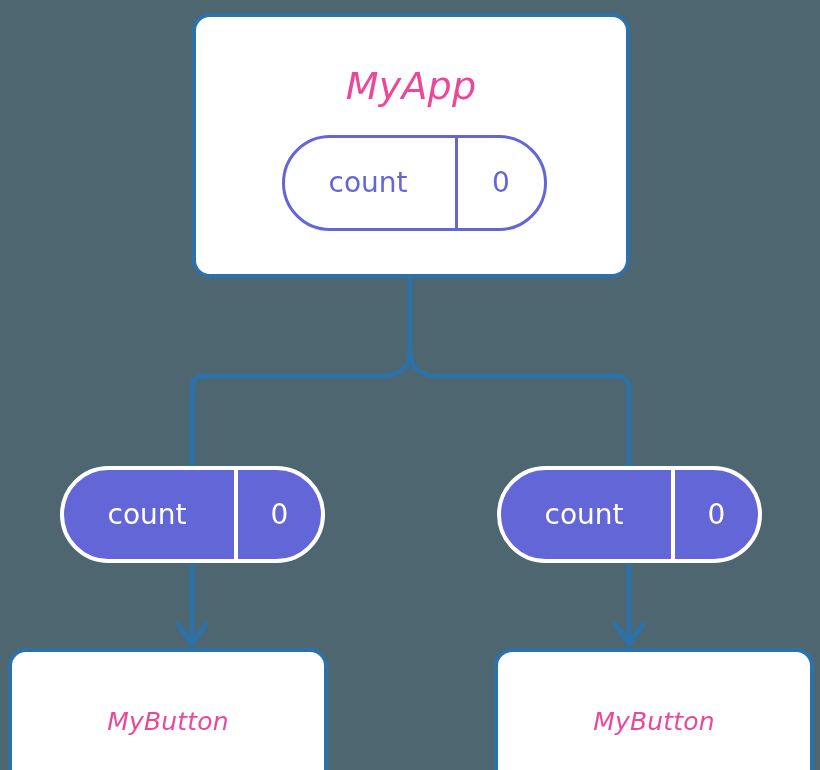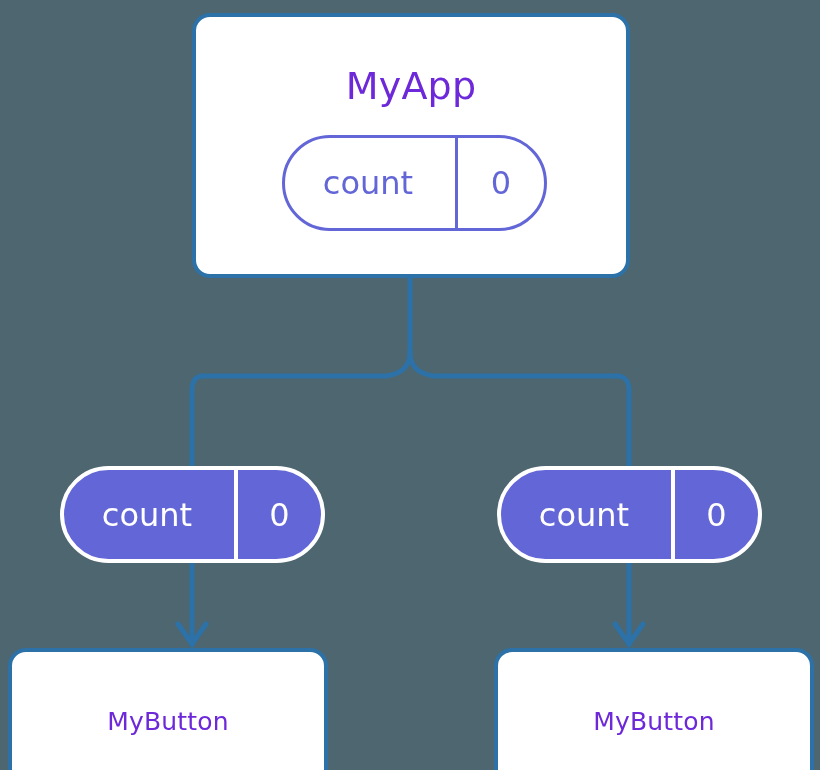--- a/index.html
+++ b/index.html
@@ -33,24 +33,25 @@
     position: absolute;
     background: #ffffff;
     border: 4px solid #2c72a8;
     border-radius: 18px;
     box-sizing: border-box;
     display: flex;
     flex-direction: column;
     align-items: center;
   }
   .card-title {
-    color: #6d28d9;
+    color: #ec4899;
     font-size: 38px;
     letter-spacing: 0.2px;
     white-space: nowrap;
+    font-style: italic;
   }
 
   #root-card {
     left: 192px;
     top: 13px;
     width: 438px;
     height: 265px;
     justify-content: flex-start;
   }
   #root-card .card-title {
@@ -82,21 +83,21 @@
     box-sizing: border-box;
     display: flex;
     align-items: stretch;
     border-radius: 999px;
     overflow: hidden;
   }
   .pill-key, .pill-val {
     display: flex;
     align-items: center;
     justify-content: center;
-    font-size: 32px;
+    font-size: 28px;
     line-height: 1;
     box-sizing: border-box;
   }
   .pill-key {
     flex: 0 0 auto;
   }
   .pill-val {
     flex: 1 1 auto;
   }
 

